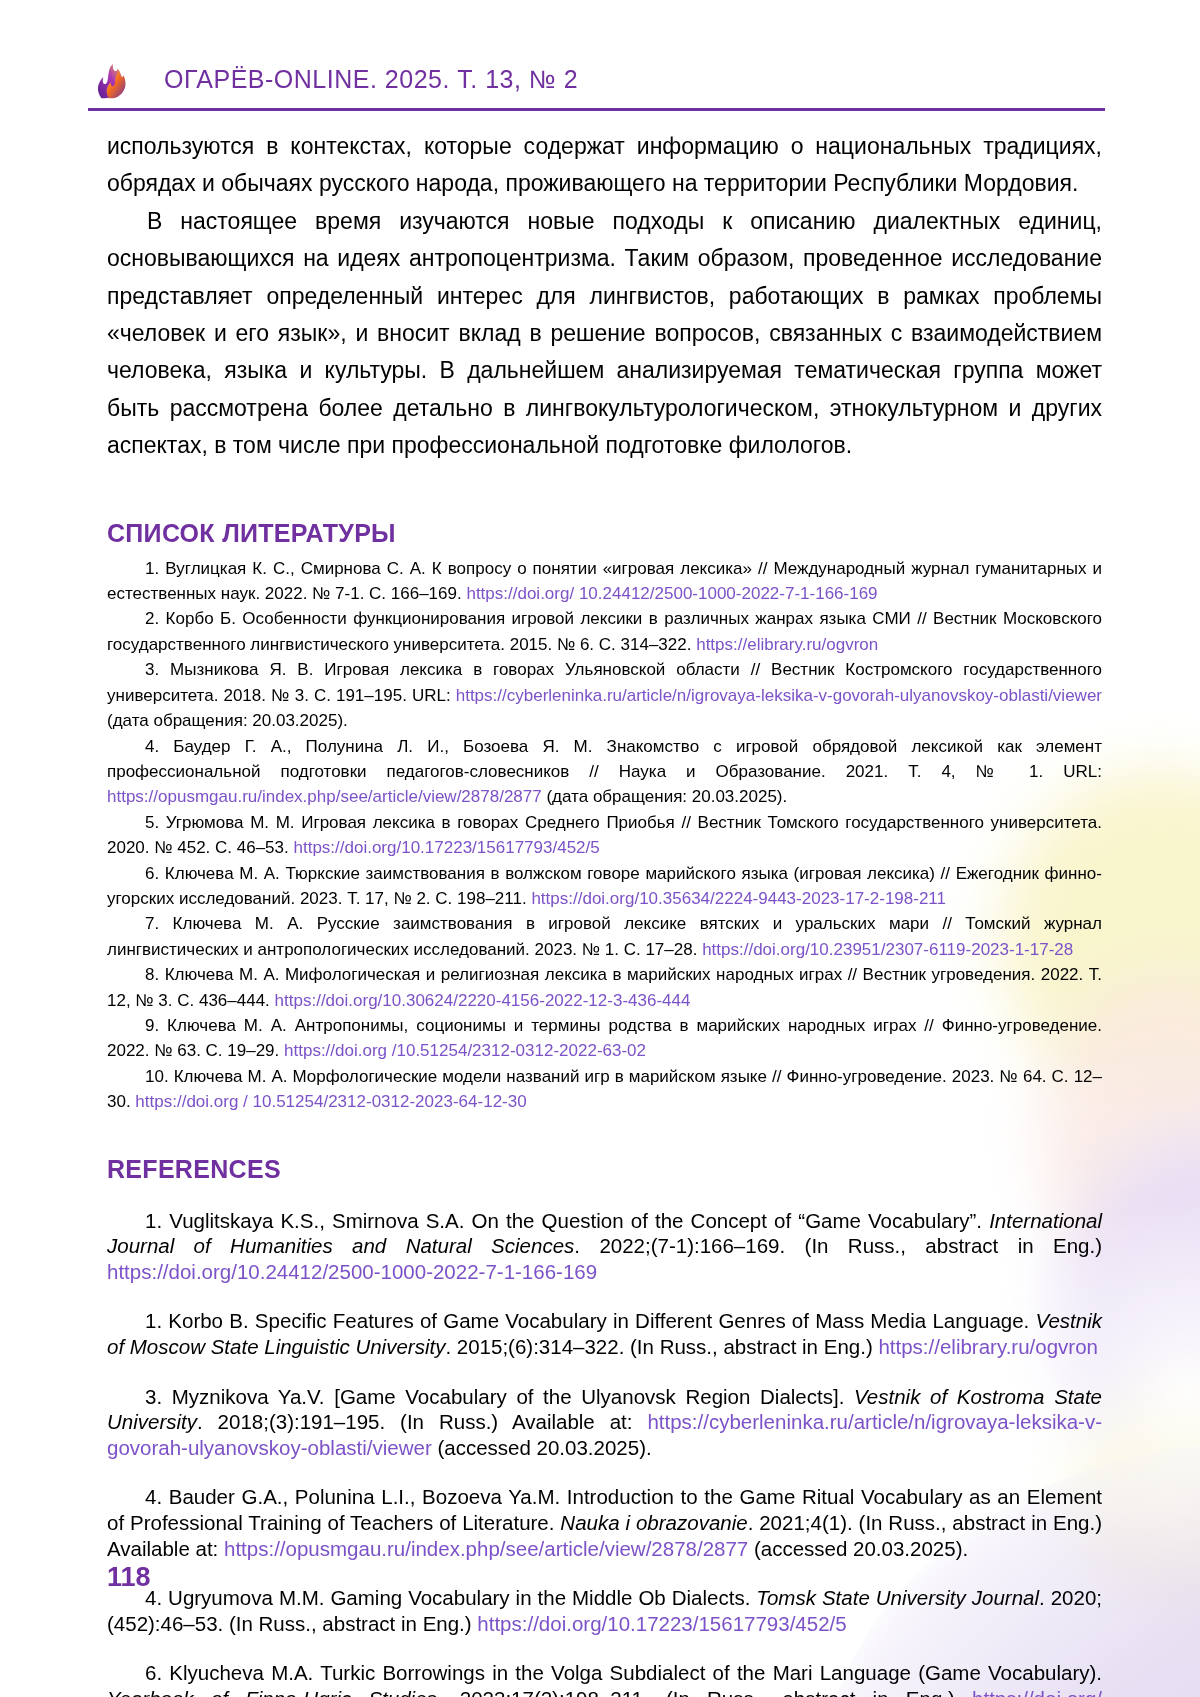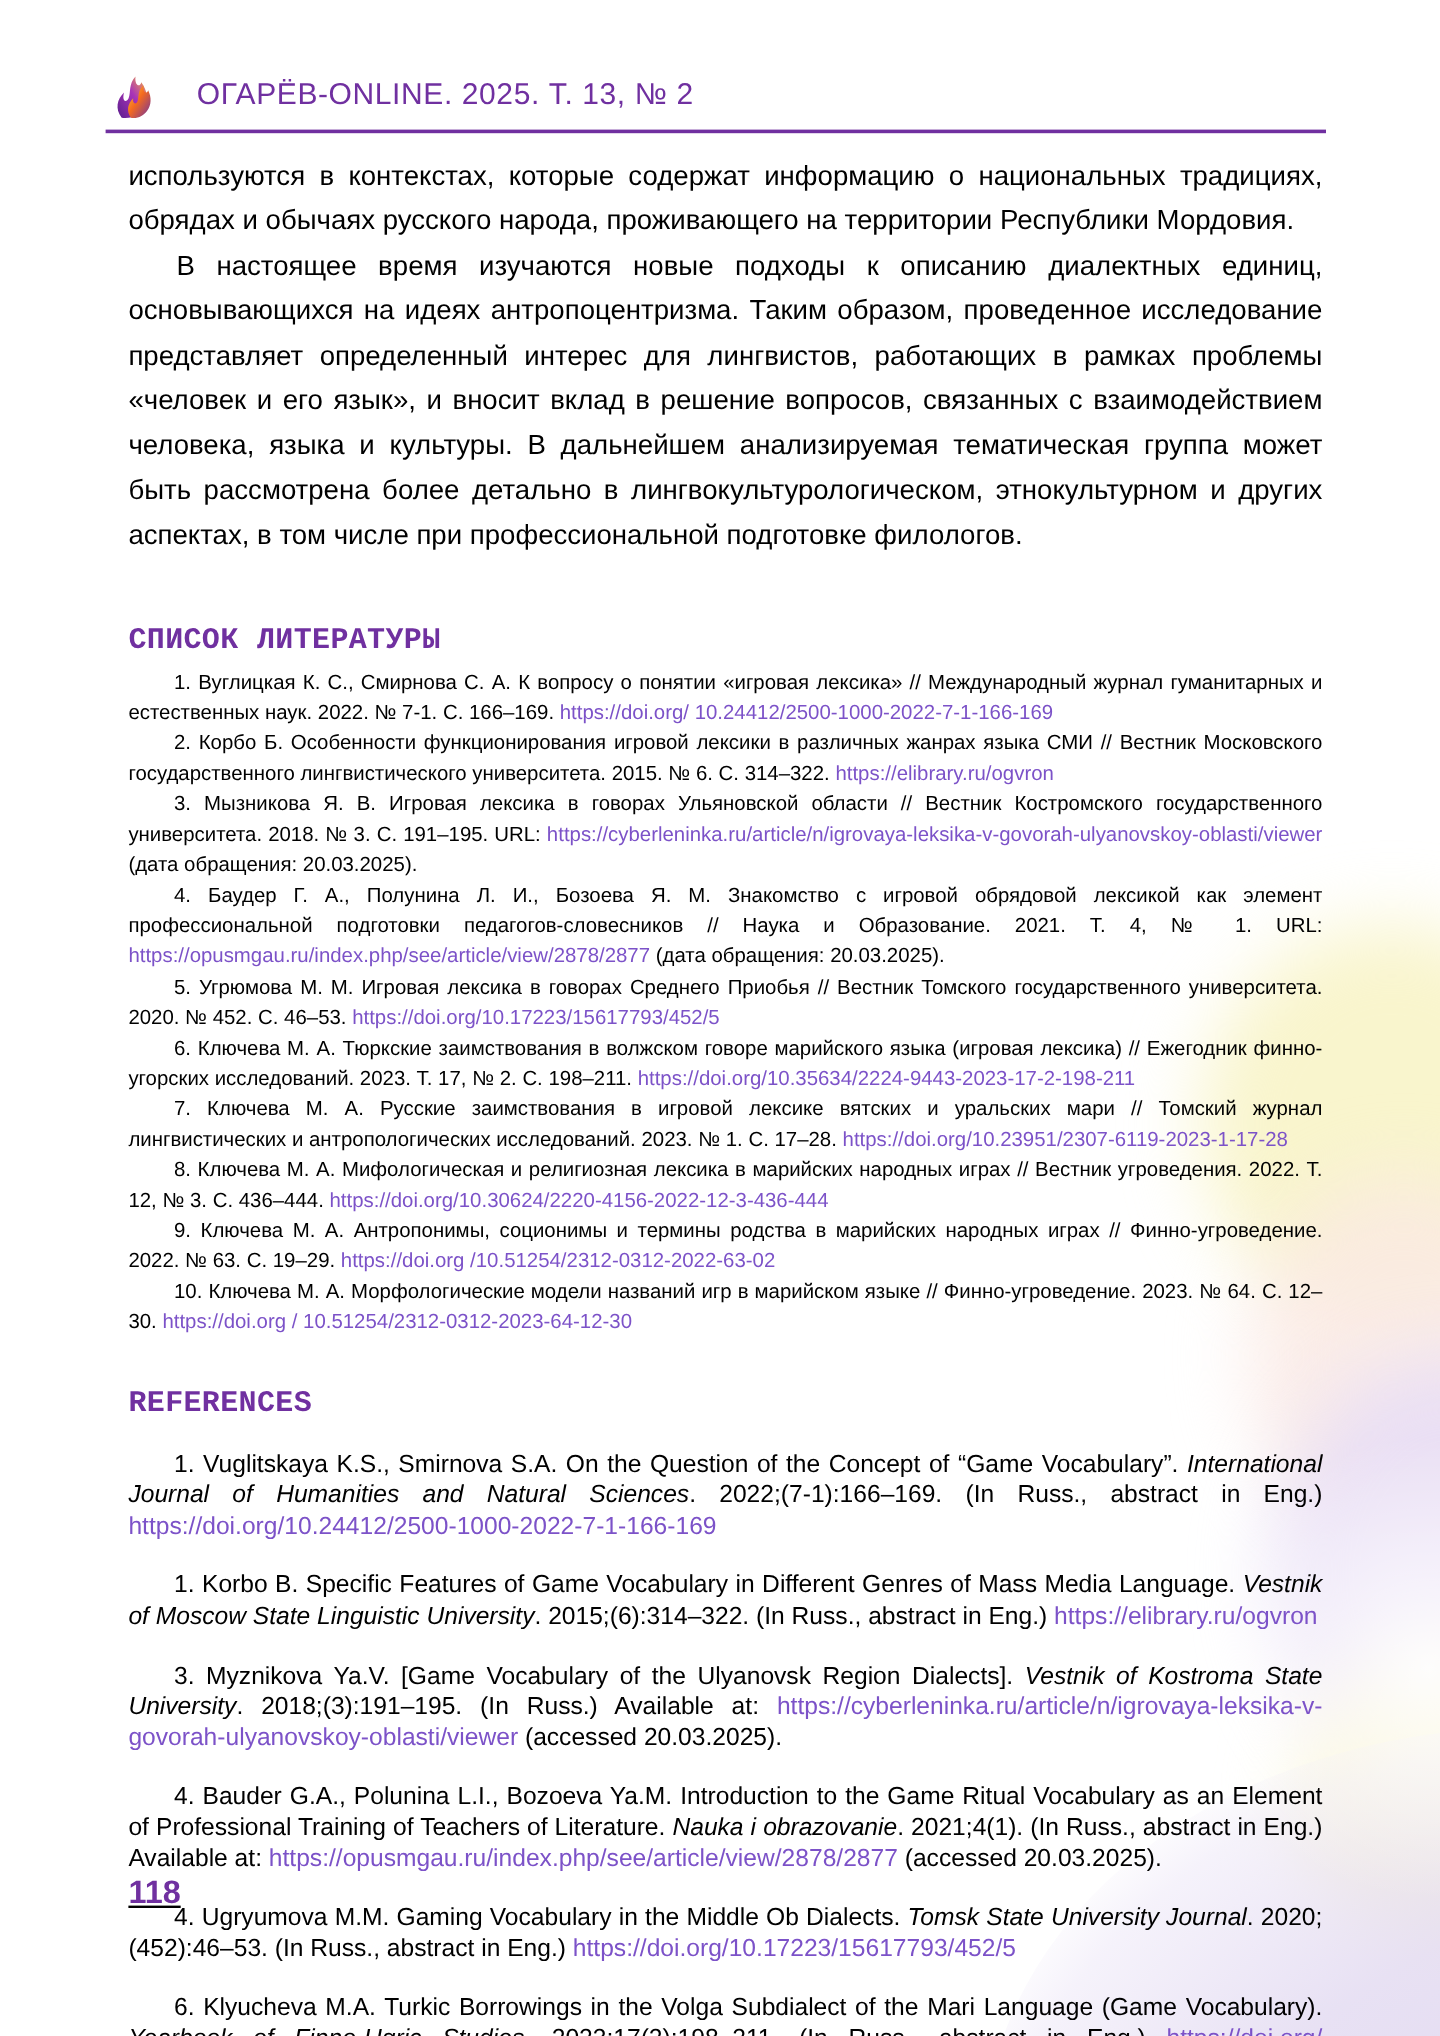--- a/index.html
+++ b/index.html
@@ -62,40 +62,39 @@
     line-height:37.4px;
     text-align:justify;
     color:#000;
   }
   .para.indent{text-indent:40px;}
   .section-heading{
     color:var(--accent);
     font-weight:bold;
     font-size:25px;
     letter-spacing:0.3px;
-    font-family:Liberation Mono, monospace;
   }
   .biblio-heading{margin-top:54px;}
   .refs-heading{margin-top:40px;}
   .ref-list{margin-top:8px;}
   .ref-item{
     font-size:17px;
     line-height:25.4px;
     text-align:justify;
     text-indent:38px;
     color:#000;
   }
   .ref-link{color:var(--link);}
   .ref-italic{font-style:italic;}
   .refs-en .ref-item{font-size:20.5px;line-height:25.6px;margin-top:24px;}
   
   .footer{
     position:absolute;z-index:2;
     left:107px;right:84px;top:1562px;
-    display:flex;justify-content:space-between;align-items:baseline;text-decoration:underline;
+    display:flex;justify-content:space-between;align-items:baseline;
   }
   .page-number{
     color:var(--accent);
     font-weight:bold;
     font-size:27px;
   }
   .footer-section{
     color:var(--accent);
     font-size:25px;
   }

